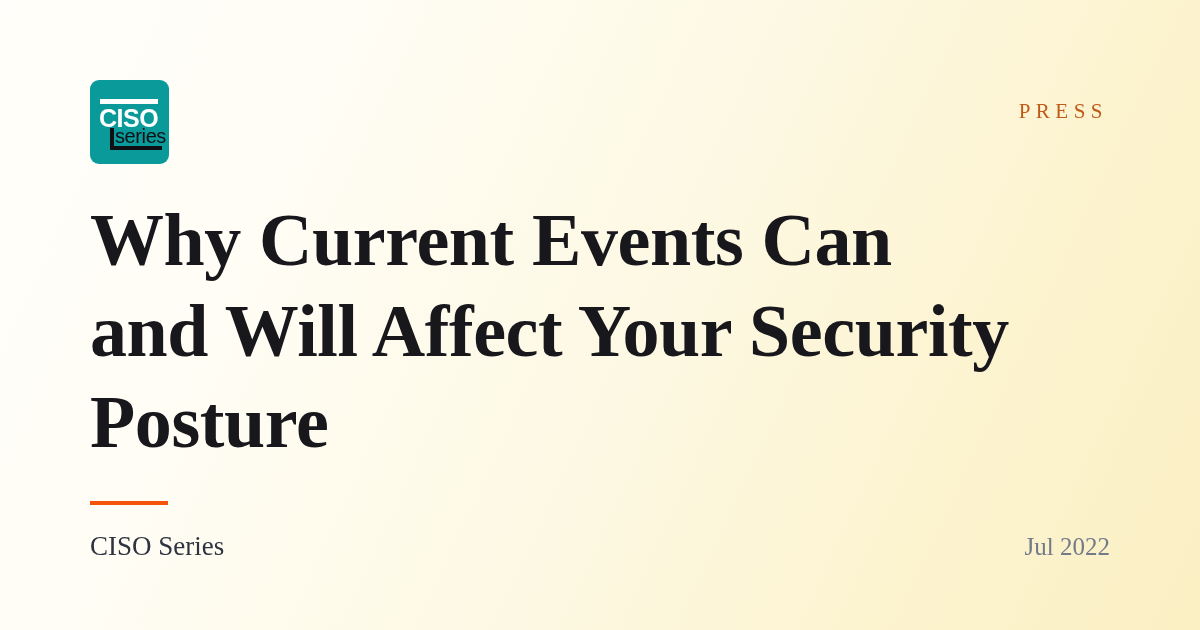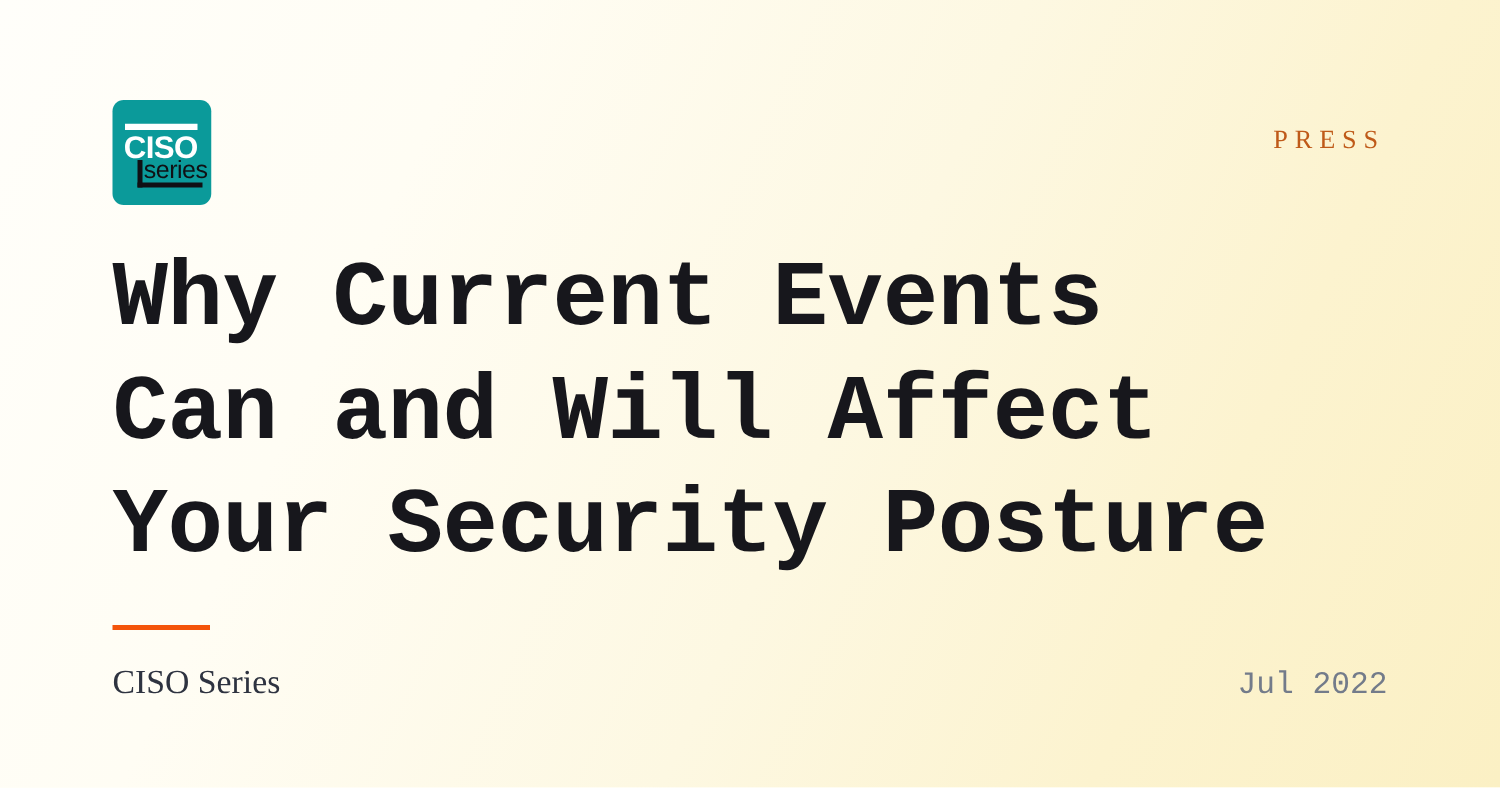--- a/index.html
+++ b/index.html
@@ -106,21 +106,21 @@
     text-transform: uppercase;
     white-space: nowrap;
     padding-right: 2px;
   }
 
   
   .title {
     margin: 0;
     padding-top: 42px;
     max-width: 930px;
-    font-family: Liberation Mono, monospace;
+    font-family: Liberation Serif, serif;
     font-weight: 700;
     font-size: 74px;
     line-height: 91px;
     letter-spacing: -0.4px;
     color: #17171c;
   }
 
   
   .footer {
     position: absolute;
@@ -141,21 +141,21 @@
     text-align: center;
   }
   .byline {
     font-family: "Liberation Serif", "DejaVu Serif", serif;
     font-size: 27px;
     font-weight: 400;
     color: #2e3340;
     white-space: nowrap;
   }
   .date {
-    font-family: Liberation Mono, monospace;
+    font-family: Liberation Serif, serif;
     font-size: 25px;
     font-weight: 400;
     color: #737b8a;
     white-space: nowrap;
   }
 </style>
 </head>
 <body>
 
 <div class="card">

